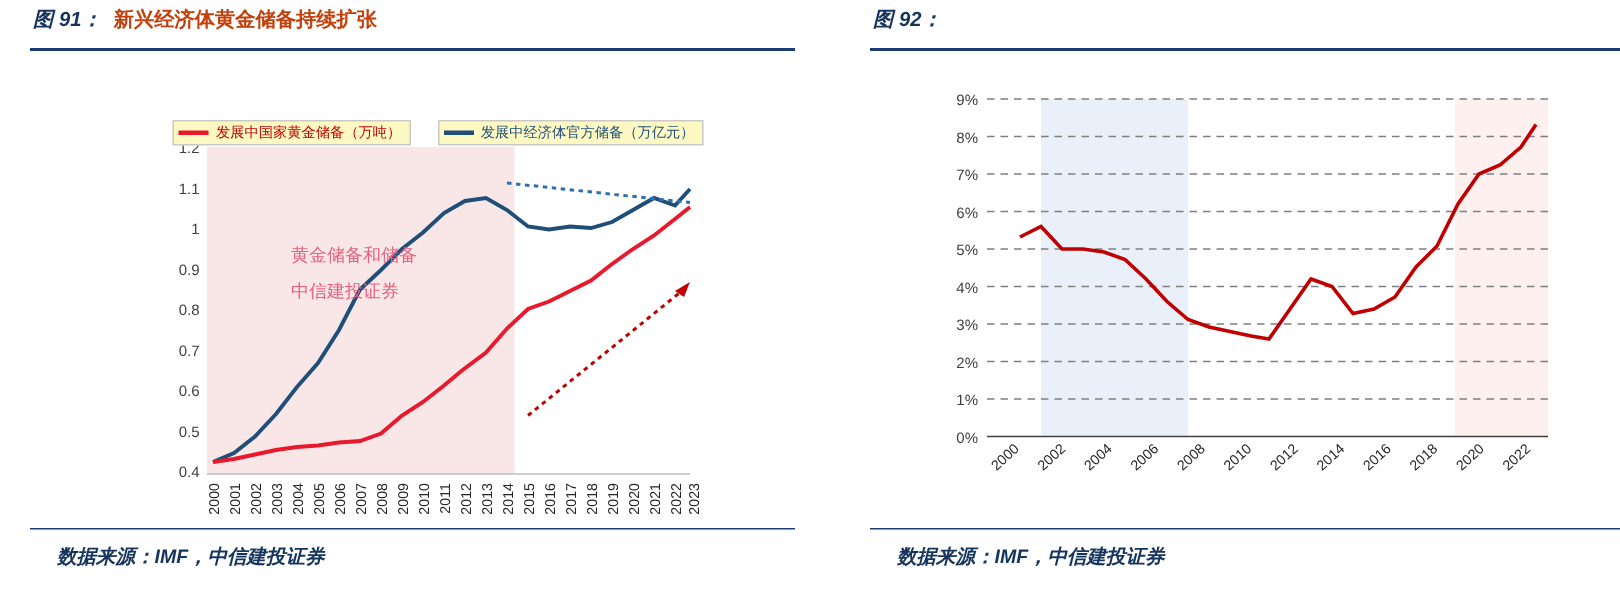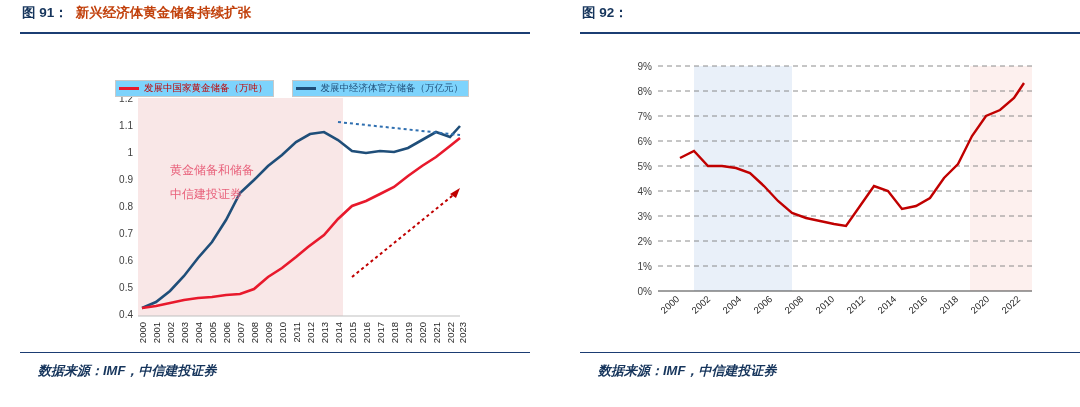--- a/index.html
+++ b/index.html
@@ -32,20 +32,21 @@
     align-items: center;
     gap: 8px;
     padding-left: 2px;
     height: 26px;
   }
   .fig-label {
     font-size: 13.5px;
     font-weight: bold;
     color: #16355c;
     white-space: nowrap;
+    font-style: italic;
   }
   .fig-text {
     font-size: 13.5px;
     font-weight: bold;
     color: #c2410c;
     white-space: nowrap;
   }
   .title-rule {
     border-bottom: 2px solid #1b3d73;
     margin-top: 6px;
@@ -86,40 +87,41 @@
     display: flex;
     gap: 18px;
     align-items: center;
   }
   .legend-item {
     display: flex;
     align-items: center;
     gap: 5px;
     border: 1px solid #c9c9c9;
     padding: 1px 5px 1px 3px;
-    background: #7dd3fc;
+    background: #fef9c3;
   }
   .legend-swatch {
     width: 20px;
     height: 2.5px;
     display: inline-block;
   }
   .legend-text {
     font-size: 9.5px;
     color: #c00000;
     white-space: nowrap;
   }
   .legend-text.blue { color: #1f4e79; }
 
   .annot {
     position: absolute;
     color: #e8607a;
     font-size: 12px;
     line-height: 19px;
     white-space: nowrap;
+    margin-left: 24px;
   }
   .tick-label {
     font-size: 10px;
     fill: #404040;
   }
   .xlab {
     font-size: 9.5px;
     fill: #262626;
   }
 </style>

